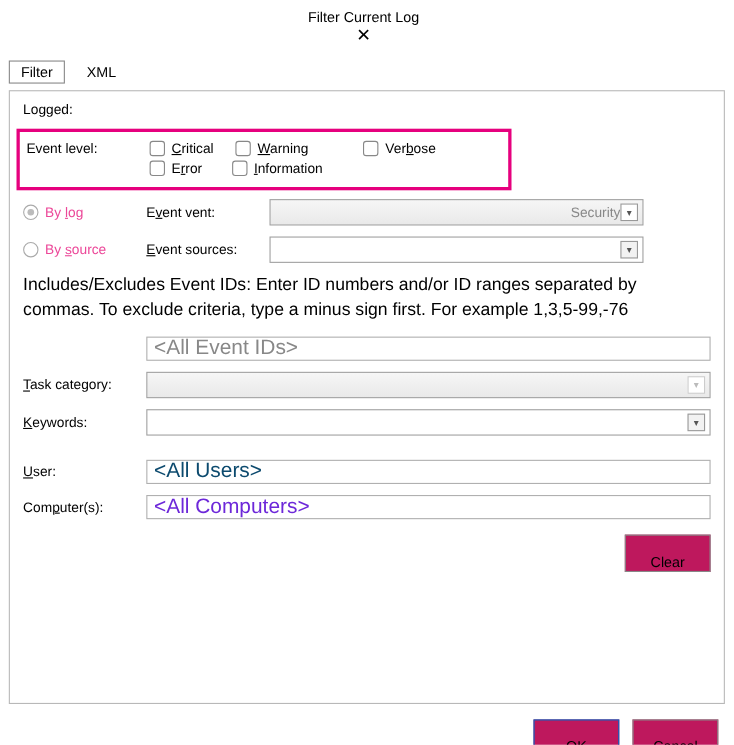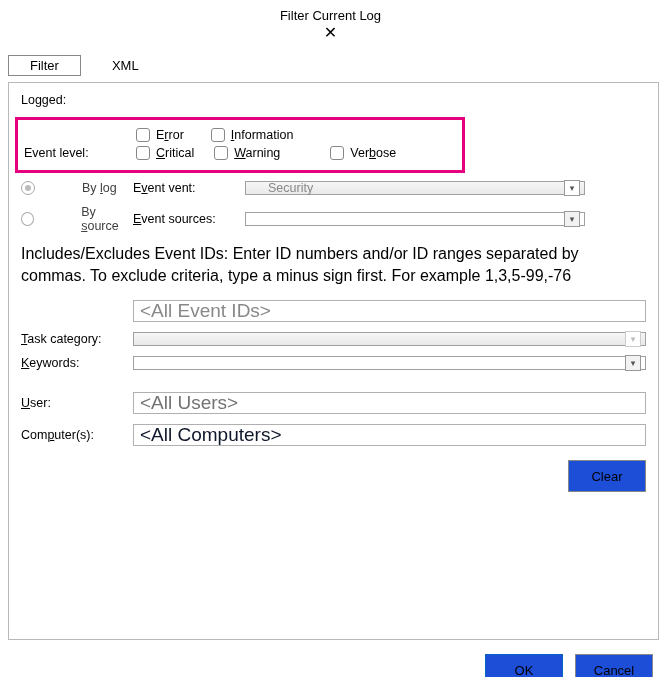--- a/index.html
+++ b/index.html
@@ -22,21 +22,21 @@
     flex-direction: column;
   }
   .close-x { font-size: 16px; line-height: 1; padding: 2px 4px; cursor: default; }
   .tabs-row {
     display: flex;
     align-items: center;
     padding: 8px 8px 0 8px;
     gap: 10px;
   }
   .tab {
-    padding: 2px 21px;
+    padding: 2px 10px;
     font-size: 13px;
     cursor: default;
   }
   .tab.active {
     border: 1px solid #888;
     background: #fff;
   }
   .panel {
     margin: 6px 8px 10px 8px;
     border: 1px solid #b8b8b8;
@@ -84,57 +84,57 @@
   .chk-box {
     width: 14px; height: 14px;
     border: 1.5px solid #888;
     border-radius: 3px;
     background: #fff;
     flex-shrink: 0;
   }
   .und { text-decoration: underline; text-decoration-thickness: 1px; text-underline-offset: 1px; }
   .radio-row { display: flex; align-items: center; margin-bottom: 10px; }
   .radio-col { width: 112px; display: flex; align-items: center; gap: 6px; flex-shrink: 0; color: #9a9a9a; }
-  .radio-col .r-label { color: #404040; margin-left: 41px; }
+  .radio-col .r-label { color: #ec4899; }
   .radio {
     width: 14px; height: 14px; border-radius: 50%; border: 1.5px solid #aaa; position: relative; background: #fff;
   }
   .radio.sel::after { content:""; position:absolute; width:6px; height:6px; border-radius:50%; background:#bbb; top:3px; left:3px; }
   .gray-combo {
     flex: 1;
-    height: 14px;
+    height: 24px;
     border: 1px solid #a0a0a0;
     background: linear-gradient(#f6f6f6,#e9e9e9);
     display: flex;
     align-items: center;
     padding: 0 4px 0 22px;
     color: #888;
-    justify-content: space-between;
+    justify-content: flex-end;
     max-width: 340px;
   }
   .gray-combo .dropbtn {
     width: 16px; height: 16px; border: 1px solid #999; background: #fff;
     display: flex; align-items: center; justify-content: center; font-size: 9px; color: #555;
   }
   .help-text {
     margin: 8px 0 14px 0;
     line-height: 1.35;
     font-size: 16px;
   }
   .clear-row {
     display: flex; justify-content: flex-end; margin-top: 14px;
   }
   .btn {
     min-width: 78px;
-    height: 32px;
+    height: 16px;
     border: 1px solid #888;
-    background: #1d4ed8;
+    background: #be185d;
     font-family: inherit;
     font-size: 13px;
-    padding: 4px 14px;
+    padding: 16px 14px;
     cursor: default;
   }
   .btn.primary {
     border: 1px solid #0a64c4;
     color: #000;
   }
   .bottom-buttons {
     display: flex;
     justify-content: flex-end;
     gap: 12px;
@@ -157,46 +157,46 @@
 </div>
 
 <div class="panel">
 
   <div class="row">
     <div class="label-col">Logged:</div>
   </div>
 
   <div class="highlight-box">
     <div class="ev-row">
+      <div class="ev-label-col">Event level:</div>
+      <div class="check-group">
+        <label class="chk">
+          <span class="chk-box"></span>
+          <span><span class="und">C</span><span>ritical</span></span>
+        </label>
+        <label class="chk">
+          <span class="chk-box"></span>
+          <span><span class="und">W</span><span>arning</span></span>
+        </label>
+        <label class="chk" style="margin-left:30px">
+          <span class="chk-box"></span>
+          <span><span>Ver</span><span class="und">b</span><span>ose</span></span>
+        </label>
+      </div>
+    </div>
+    <div class="ev-row">
       <div class="ev-label-col"></div>
       <div class="check-group">
         <label class="chk">
           <span class="chk-box"></span>
           <span><span>E</span><span class="und">r</span><span>ror</span></span>
         </label>
         <label class="chk" style="margin-left:7px">
           <span class="chk-box"></span>
           <span><span class="und">I</span><span>nformation</span></span>
-        </label>
-      </div>
-    </div>
-    <div class="ev-row">
-      <div class="ev-label-col">Event level:</div>
-      <div class="check-group">
-        <label class="chk">
-          <span class="chk-box"></span>
-          <span><span class="und">C</span><span>ritical</span></span>
-        </label>
-        <label class="chk">
-          <span class="chk-box"></span>
-          <span><span class="und">W</span><span>arning</span></span>
-        </label>
-        <label class="chk" style="margin-left:30px">
-          <span class="chk-box"></span>
-          <span><span>Ver</span><span class="und">b</span><span>ose</span></span>
         </label>
       </div>
     </div>
   </div>
 
   <div class="radio-row">
     <div class="radio-col">
       <span class="radio sel"></span>
       <span class="r-label label-u"><span>By </span><span class="und">l</span><span>og</span></span>
     </div>
@@ -239,26 +239,26 @@
     <div class="gray-combo" style="max-width:none;flex:1;background:#fff">
       <span></span>
       <span class="dropbtn" style="background:#f2f2f2">▾</span>
     </div>
   </div>
 
   <div style="height:12px"></div>
 
   <div class="row">
     <div class="label-col label-u"><span class="und">U</span><span>ser:</span></div>
-    <input class="wide-input" style="color: #737373;" value="&lt;All Users&gt;">
+    <input class="wide-input" style="color: #0c4a6e;" value="&lt;All Users&gt;">
   </div>
 
   <div class="row">
     <div class="label-col label-u"><span>Com</span><span class="und">p</span><span>uter(s):</span></div>
-    <input class="wide-input" style="color: #0f172a;" value="&lt;All Computers&gt;">
+    <input class="wide-input" style="color: #6d28d9;" value="&lt;All Computers&gt;">
   </div>
 
   <div class="clear-row">
     <button class="btn">Clear</button>
   </div>
 
 </div>
 
 <div class="bottom-buttons">
   <button class="btn primary">OK</button>

